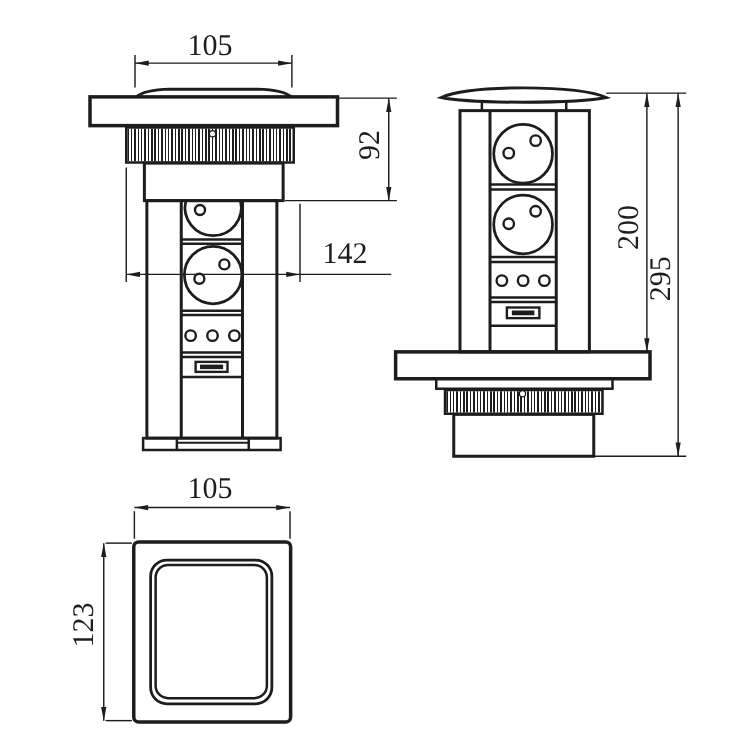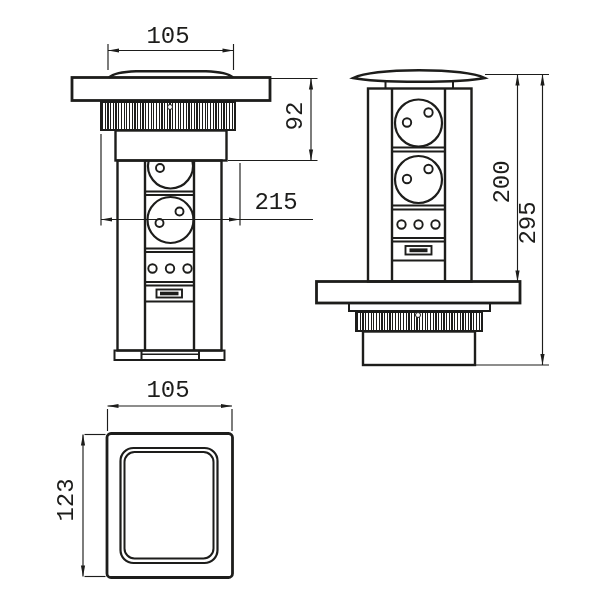--- a/index.html
+++ b/index.html
@@ -1,17 +1,17 @@
 <!DOCTYPE html>
 <html><head>
 <meta charset="utf-8">
 <style>
   html,body{margin:0;padding:0;background:#ffffff;}
   .stage{position:relative;width:600px;height:600px;background:#ffffff;overflow:hidden;
-         font-family:Liberation Mono, monospace;}
+         font-family:Liberation Serif, serif;}
   .stage svg{position:absolute;left:0;top:0;}
   
   .o3{stroke:#1d1d1b;stroke-width:2.8;fill:none;}
   .o2{stroke:#1d1d1b;stroke-width:2.4;fill:none;}
   .o1{stroke:#1d1d1b;stroke-width:2;fill:none;}
   .s {stroke:#1d1d1b;stroke-width:2.2;fill:none;}
   .h {stroke:#1d1d1b;stroke-width:1.9;fill:none;}
   .t {stroke:#1d1d1b;stroke-width:1.5;fill:none;}
   .d {stroke:#1d1d1b;stroke-width:1.15;fill:none;}
   .f {fill:#1d1d1b;stroke:none;}
@@ -184,21 +184,21 @@
 <div class="knurl" style="left:100px;top:101px;width:136px;height:29.5px;"></div>
 <div class="dot" style="left:167px;top:104px;"></div>
 
 <div class="knurl" style="left:355px;top:311px;width:128px;height:20.5px;"></div>
 <div class="dot" style="left:415px;top:311.5px;"></div>
 
 <div class="dim-label" style="left:133px;top:24px;">105</div>
 
 <div class="dim-label rot" style="left:261px;top:103px;">92</div>
 
-<div class="dim-label" style="left:241px;top:190px;">215</div>
+<div class="dim-label" style="left:241px;top:190px;">142</div>
 
 <div class="dim-label rot" style="left:468px;top:169px;">200</div>
 
 <div class="dim-label rot" style="left:494px;top:210px;">295</div>
 
 <div class="dim-label" style="left:133px;top:378px;">105</div>
 
 <div class="dim-label rot" style="left:32px;top:487px;">123</div>
 
 </div>

